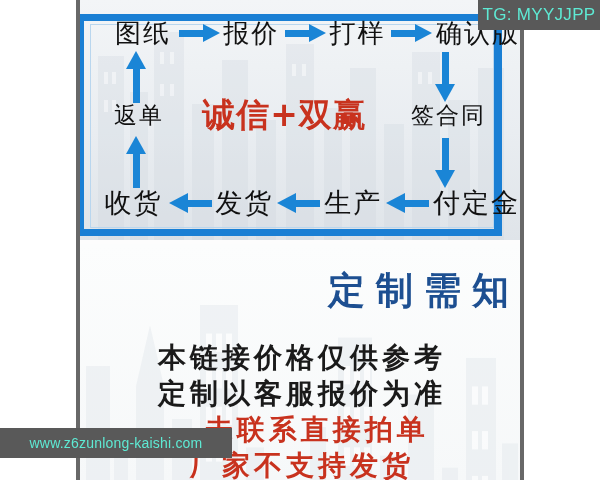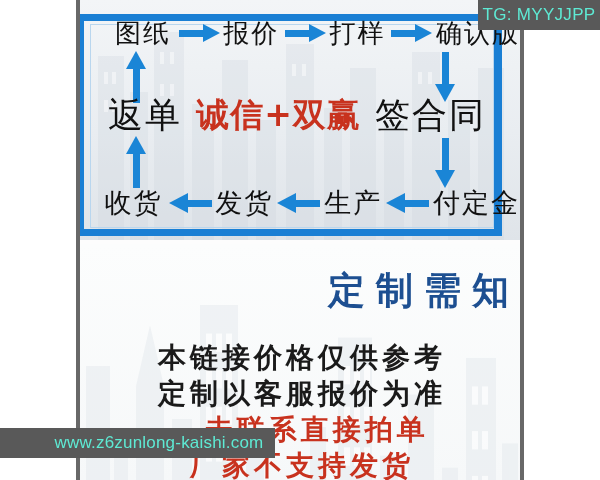--- a/index.html
+++ b/index.html
@@ -38,21 +38,21 @@
   .flow-row{position:absolute;left:0;width:440px;display:flex;align-items:center;}
   .cell{
     font-family:"DejaVu Sans","Liberation Sans",sans-serif;
     font-weight:400;color:#111;letter-spacing:2px;white-space:nowrap;
     text-align:left;
   }
   
   #row1{top:16px;height:34px;}
   #row1 .cell{font-size:26px;}
   #row2{top:95px;height:40px;}
-  #row2 .cell{font-size:35px;}
+  #row2 .cell{font-size:23px;margin-left:6px;}
   #row3{top:182px;height:42px;}
   #row3 .cell{font-size:27px;}
 
   .slogan{color:#c8321e;font-weight:700;font-size:33px;letter-spacing:1px;}
 
   
   .ar-right,.ar-left{display:inline-block;position:relative;}
   .ar-right{width:42px;height:14px;}
   .ar-right:before{content:"";position:absolute;left:0;top:4px;width:26px;height:7px;background:#1a85d6;}
   .ar-right:after{content:"";position:absolute;left:24px;top:-2px;border-top:9px solid transparent;border-bottom:9px solid transparent;border-left:17px solid #1a85d6;}
@@ -88,21 +88,21 @@
   #nl3{top:167px;}
   #nl4{top:203px;}
 
   
   .wm{
     position:absolute;background:#595959;color:#5eead4;
     font-family:"Liberation Sans",sans-serif;display:flex;
     align-items:center;justify-content:center;
   }
   #wm-tg{right:0;top:0;width:122px;height:30px;font-size:17px;letter-spacing:.3px;}
-  #wm-url{left:0;bottom:22px;width:232px;height:30px;font-size:17px;letter-spacing:.2px;padding-left:43px;}
+  #wm-url{left:0;bottom:22px;width:232px;height:30px;font-size:14px;letter-spacing:.2px;}
 </style>
 </head>
 <body>
 
 <div class="shadow-l"></div>
 <div class="shadow-r"></div>
 
 <div class="page">
 
   <div class="flow-panel">

